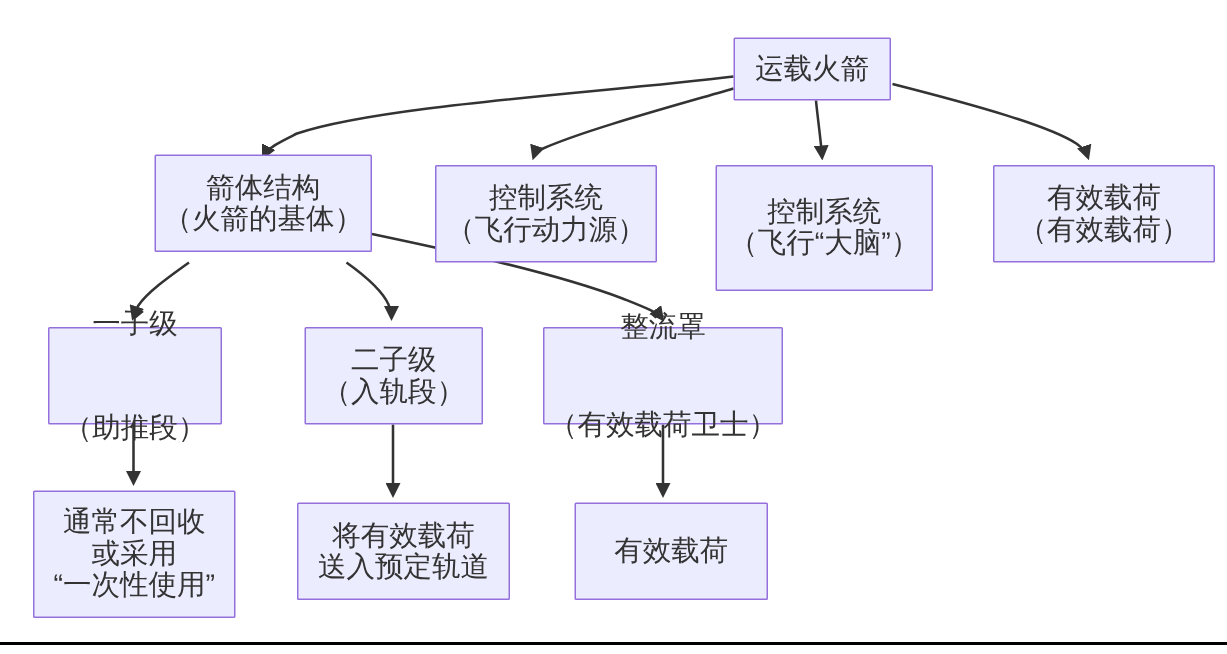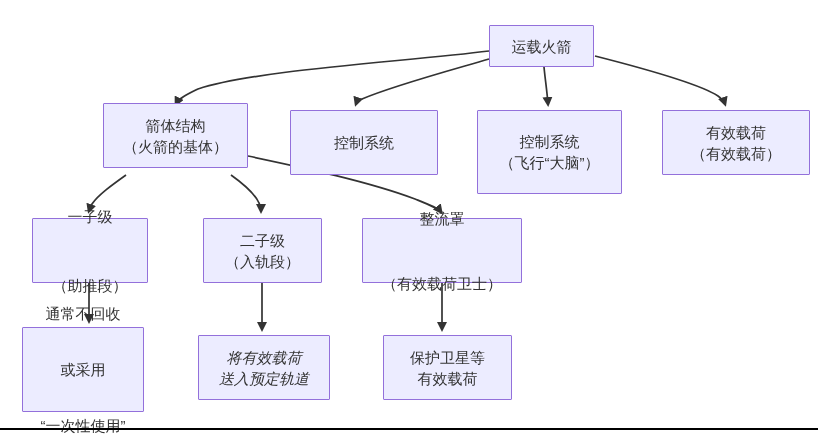--- a/index.html
+++ b/index.html
@@ -17,21 +17,21 @@
     background:#ECECFF;
     border:1.4px solid #9370DB;
     border-radius:1px;
     box-sizing:border-box;
     display:flex;
     flex-direction:column;
     align-items:center;
     justify-content:center;
     text-align:center;
     color:#333333;
-    font-size:15px;
+    font-size:19px;
     line-height:21px;
   }
   .node span{display:block;white-space:nowrap;}
   #bottom-rule{
     position:absolute;
     left:0;top:428px;
     width:818px;height:2px;
     background:#000000;
     z-index:3;
   }
@@ -65,20 +65,21 @@
     <span>运载火箭</span>
   </div>
 
   <div class="node" style="left:103px;top:103px;width:145px;height:65px;">
     <span>箭体结构</span>
     <span>（火箭的基体）</span>
   </div>
 
   <div class="node" style="left:290px;top:110px;width:148px;height:65px;">
     <span>控制系统</span>
+    <span>（飞行动力源）</span>
   </div>
 
   <div class="node" style="left:477px;top:110px;width:145px;height:84px;">
     <span>控制系统</span>
     <span>（飞行“大脑”）</span>
   </div>
 
   <div class="node" style="left:662px;top:110px;width:148px;height:65px;">
     <span>有效载荷</span>
     <span>（有效载荷）</span>
@@ -92,31 +93,30 @@
   <div class="node" style="left:203px;top:218px;width:119px;height:65px;">
     <span>二子级</span>
     <span>（入轨段）</span>
   </div>
 
   <div class="node" style="left:362px;top:218px;width:160px;height:65px;gap:44px;">
     <span>整流罩</span>
     <span>（有效载荷卫士）</span>
   </div>
 
-  <div class="node" style="left:22px;top:327px;width:122px;height:85px;gap:35px;">
+  <div class="node" style="left:22px;top:327px;width:135px;height:85px;">
     <span>通常不回收</span>
     <span>或采用</span>
     <span>“一次性使用”</span>
   </div>
 
-  <div class="node" style="left:198px;top:335px;width:132px;height:65px;font-style:italic;">
+  <div class="node" style="left:198px;top:335px;width:142px;height:65px;">
     <span>将有效载荷</span>
     <span>送入预定轨道</span>
   </div>
 
   <div class="node" style="left:383px;top:335px;width:129px;height:65px;">
-    <span>保护卫星等</span>
     <span>有效载荷</span>
   </div>
 
   <div id="bottom-rule"></div>
 
 </div>
 
 </body></html>

